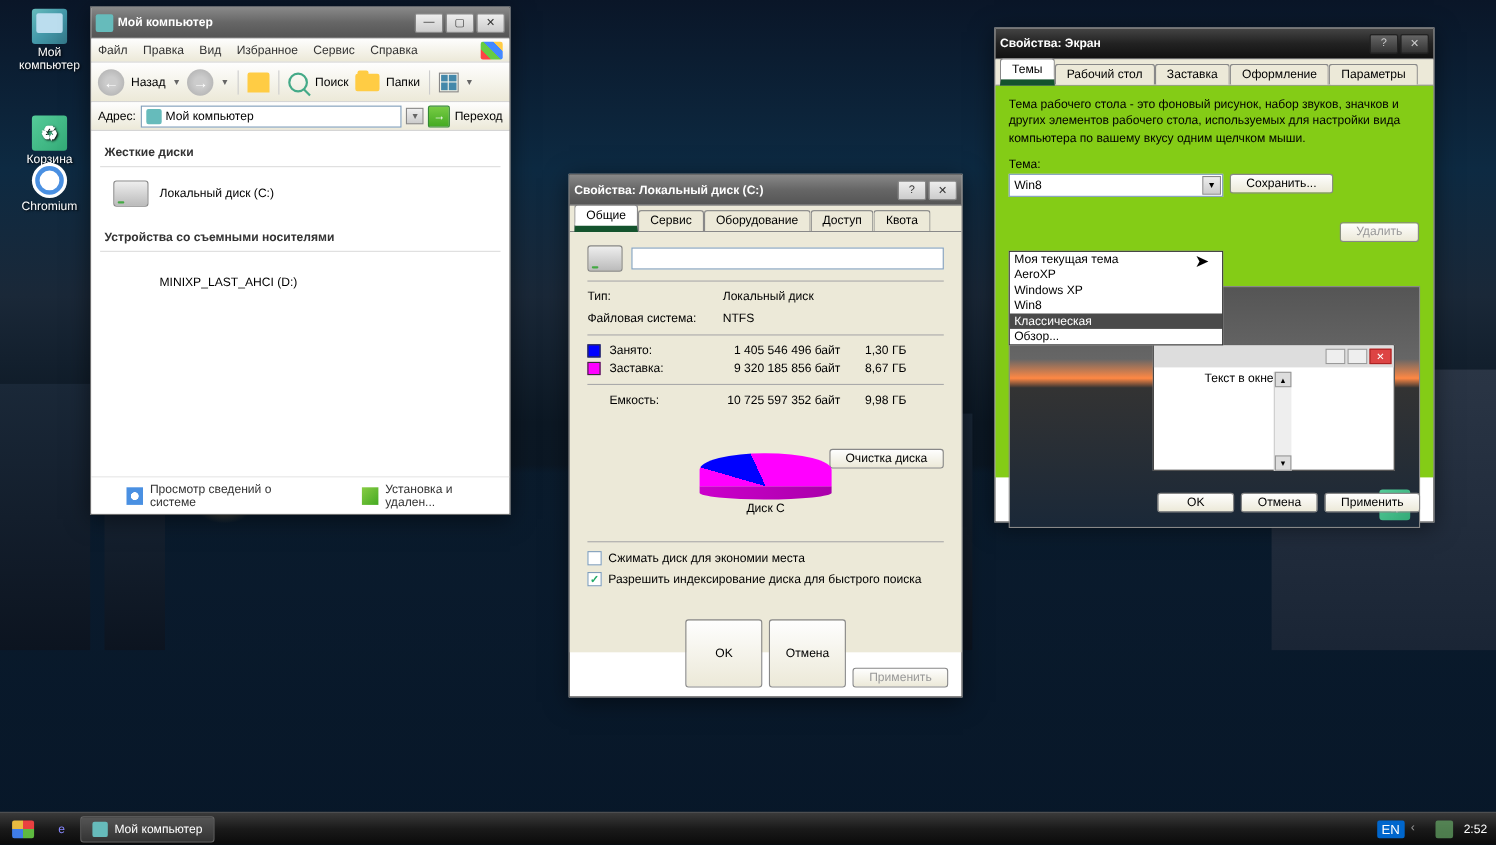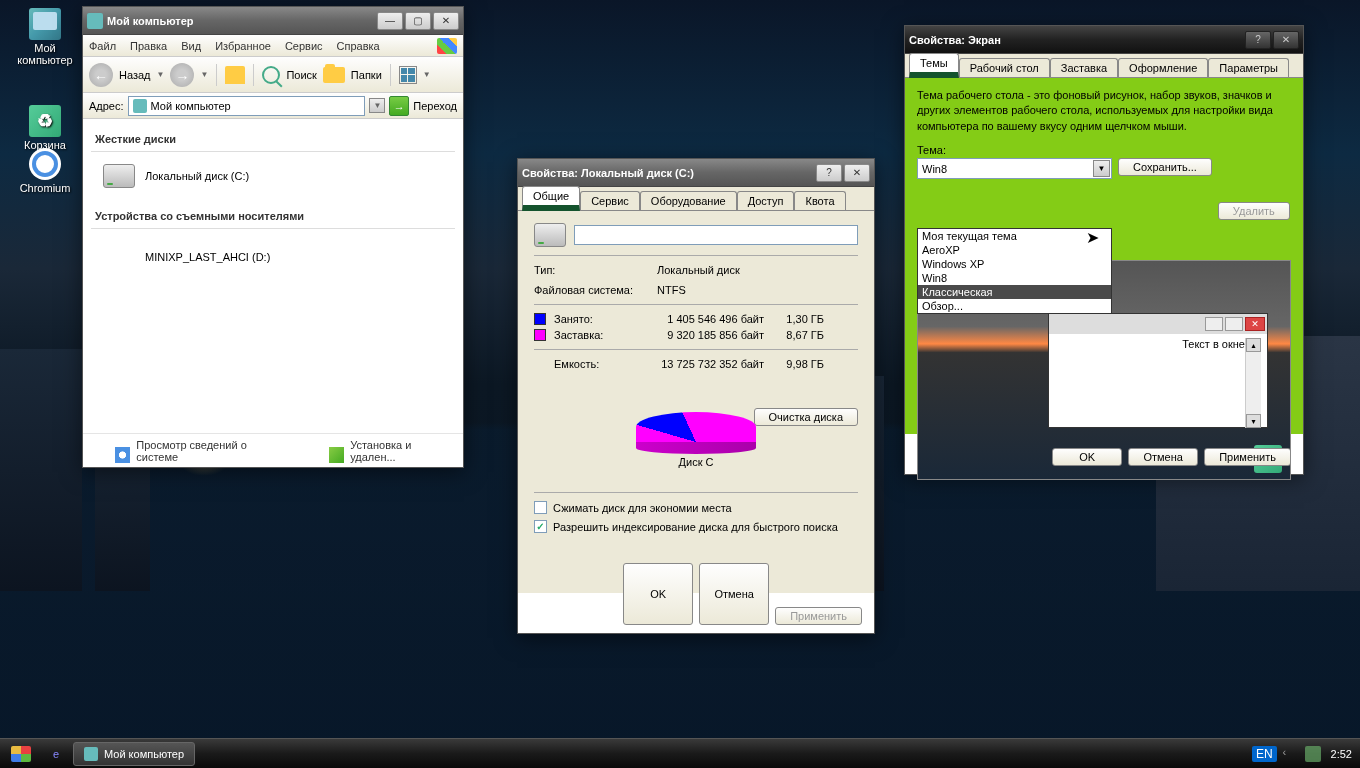--- a/index.html
+++ b/index.html
@@ -69,21 +69,21 @@
 .addr-input .mini-icon{width:14px;height:14px;background:#6bb;border-radius:2px;}
 .addr-go { width:20px; height:20px; background: linear-gradient(180deg, #7c4 0%, #4a2 100%); color:#fff; display:flex;align-items:center;justify-content:center;border:1px solid #383;border-radius:2px;cursor:pointer;}
 .addr-go::before{content:'→';}
 .explorer-body { flex:1; background:#fff; padding:8px; overflow:auto;}
 .section-header { font-weight:bold; color:#333; padding:6px 4px; border-bottom:1px solid #ddd; margin-bottom:8px;}
 .drive-item { display:flex; align-items:center; gap:10px; padding:4px 12px; margin-bottom:12px; cursor:pointer;}
 .drive-icon { width:32px; height:24px; background: linear-gradient(180deg, #eee 0%, #bbb 100%); border:1px solid #888; border-radius:3px; position:relative;}
 .drive-icon::after{content:'';position:absolute;bottom:2px;left:3px;width:6px;height:2px;background:#4a4;border-radius:1px;}
 .cd-icon { width:32px; height:32px; border-radius:50%; background: radial-gradient(circle, #fff 15%, #ccc 16% 20%, conic-gradient(#fbb,#bfb,#bbf,#ffb,#fbb) 20% 90%, #888 90%);}
 .explorer-tasks { height:34px; background:#fff; border-top:1px solid #e5e5e5; display:flex; align-items:center; padding:0 8px; gap:20px;}
-.task-link { display:flex; align-items:flex-end; gap:6px; color:#333; cursor:pointer;margin-left:24px;}
+.task-link { display:flex; align-items:center; gap:6px; color:#333; cursor:pointer;margin-left:24px;}
 .task-ico { width:16px; height:16px; }
 .task-ico.info { background: radial-gradient(circle, #fff 30%, #4a90e2 35%);}
 .task-ico.install { background: linear-gradient(135deg, #8c4 0%, #4a2 100%);}
 
 
 .win-props { left:517px; top:158px; width:358px; height:476px; }
 .tabstrip { height:24px; background:#ece9d8; display:flex; align-items:flex-end; padding:0 4px; gap:0; border-bottom:1px solid #888;}
 .tab { padding:3px 10px; background:#ece9d8; border:1px solid #888; border-bottom:none; border-radius:3px 3px 0 0; cursor:pointer; position:relative;}
 .tab.active { background:#fff; border-bottom:6px solid #14532d; margin-bottom:-1px; z-index:1;}
 .props-body { background:#ece9d8; padding:12px 16px; height:calc(100% - 28px - 24px - 40px);}
@@ -119,21 +119,21 @@
 .theme-select { width:195px; height:21px; border:1px solid #7f9db9; background:#fff; display:flex;align-items:center;padding:0 4px;cursor:pointer;position:relative;}
 .theme-select .dd{position:absolute;right:1px;top:1px;width:17px;height:17px;background:linear-gradient(180deg,#eee,#ccc);border:1px solid #888;display:flex;align-items:center;justify-content:center;font-size:8px;}
 .theme-dropdown { position:absolute; top:150px; left:12px; width:195px; background:#fff; border:1px solid #333; z-index:10;}
 .theme-opt { padding:1px 4px; cursor:pointer;}
 .theme-opt.hover { background:#4a4a4a; color:#fff;}
 .preview-area { position:absolute; top:182px; left:12px; right:12px; height:220px; border:1px solid #888; background: linear-gradient(180deg, #555 0%, #666 30%, #ff8844 38%, #333 42%, #1a2838 100%); overflow:hidden;}
 .preview-window { position:absolute; top:52px; left:130px; width:220px; height:115px; background:#fff; border:1px solid #333;}
 .preview-tb { height:20px; background:#ddd; display:flex; align-items:center; justify-content:flex-end; padding:0 2px; gap:2px;}
 .preview-tb .mini-close { width:20px; height:14px; background:#d44; color:#fff; display:flex;align-items:center;justify-content:center;font-size:9px;border:1px solid #a22;}
 .preview-tb .mini-btn { width:18px; height:14px; background:#eee; border:1px solid #999;}
-.preview-body { padding:4px 6px; display:flex; justify-content:flex-end;margin-left:40px;}
+.preview-body { padding:4px 6px; display:flex; justify-content:flex-start;margin-left:40px;}
 .preview-scroll { width:16px; background:#eee; border-left:1px solid #ccc; display:flex;flex-direction:column;}
 .preview-scroll span{height:14px;display:flex;align-items:center;justify-content:center;font-size:8px;border:1px solid #999;background:#ddd;}
 .preview-recycle { position:absolute; bottom:6px; right:8px; width:28px; height:28px;}
 
 
 .taskbar { position:absolute; bottom:0; left:0; right:0; height:30px; background: linear-gradient(180deg, #3a3a3a 0%, #1a1a1a 50%, #0a0a0a 100%); display:flex; align-items:center; border-top:1px solid #555;}
 .start-btn { width:42px; height:28px; display:flex;align-items:center;justify-content:center;cursor:pointer;}
 .start-logo { width:20px; height:16px; background:conic-gradient(#f44 0 90deg,#6c4 90deg 180deg,#48f 180deg 270deg,#fc4 270deg);border-radius:2px;opacity:0.9;}
 .ql-icon { width:22px; height:22px; margin:0 3px; display:flex;align-items:center;justify-content:center;cursor:pointer;color:#88f;}
 .task-item { height:24px; padding:0 10px; margin:0 3px; background: linear-gradient(180deg, #555 0%, #333 100%); border:1px solid #666; border-radius:3px; display:flex;align-items:center;gap:6px;color:#fff;cursor:pointer;}
@@ -282,21 +282,21 @@
     <div class="usage-row">
       <div class="usage-swatch sw-free"></div>
       <div class="usage-label">Заставка:</div>
       <div class="usage-bytes">9 320 185 856 байт</div>
       <div class="usage-gb">8,67 ГБ</div>
     </div>
     <div class="props-sep"></div>
     <div class="usage-row">
       <div style="width:20px;"></div>
       <div class="usage-label">Емкость:</div>
-      <div class="usage-bytes">13 725 732 352 байт</div>
+      <div class="usage-bytes">10 725 597 352 байт</div>
       <div class="usage-gb">9,98 ГБ</div>
     </div>
     <div class="pie-chart">
       <div class="pie-3d"></div>
       <div class="pie-side"></div>
     </div>
     <div class="pie-label">Диск C</div>
     <button class="btn cleanup-btn">Очистка диска</button>
     <div class="props-sep" style="margin-top:24px;"></div>
     <div class="checkbox-row">

